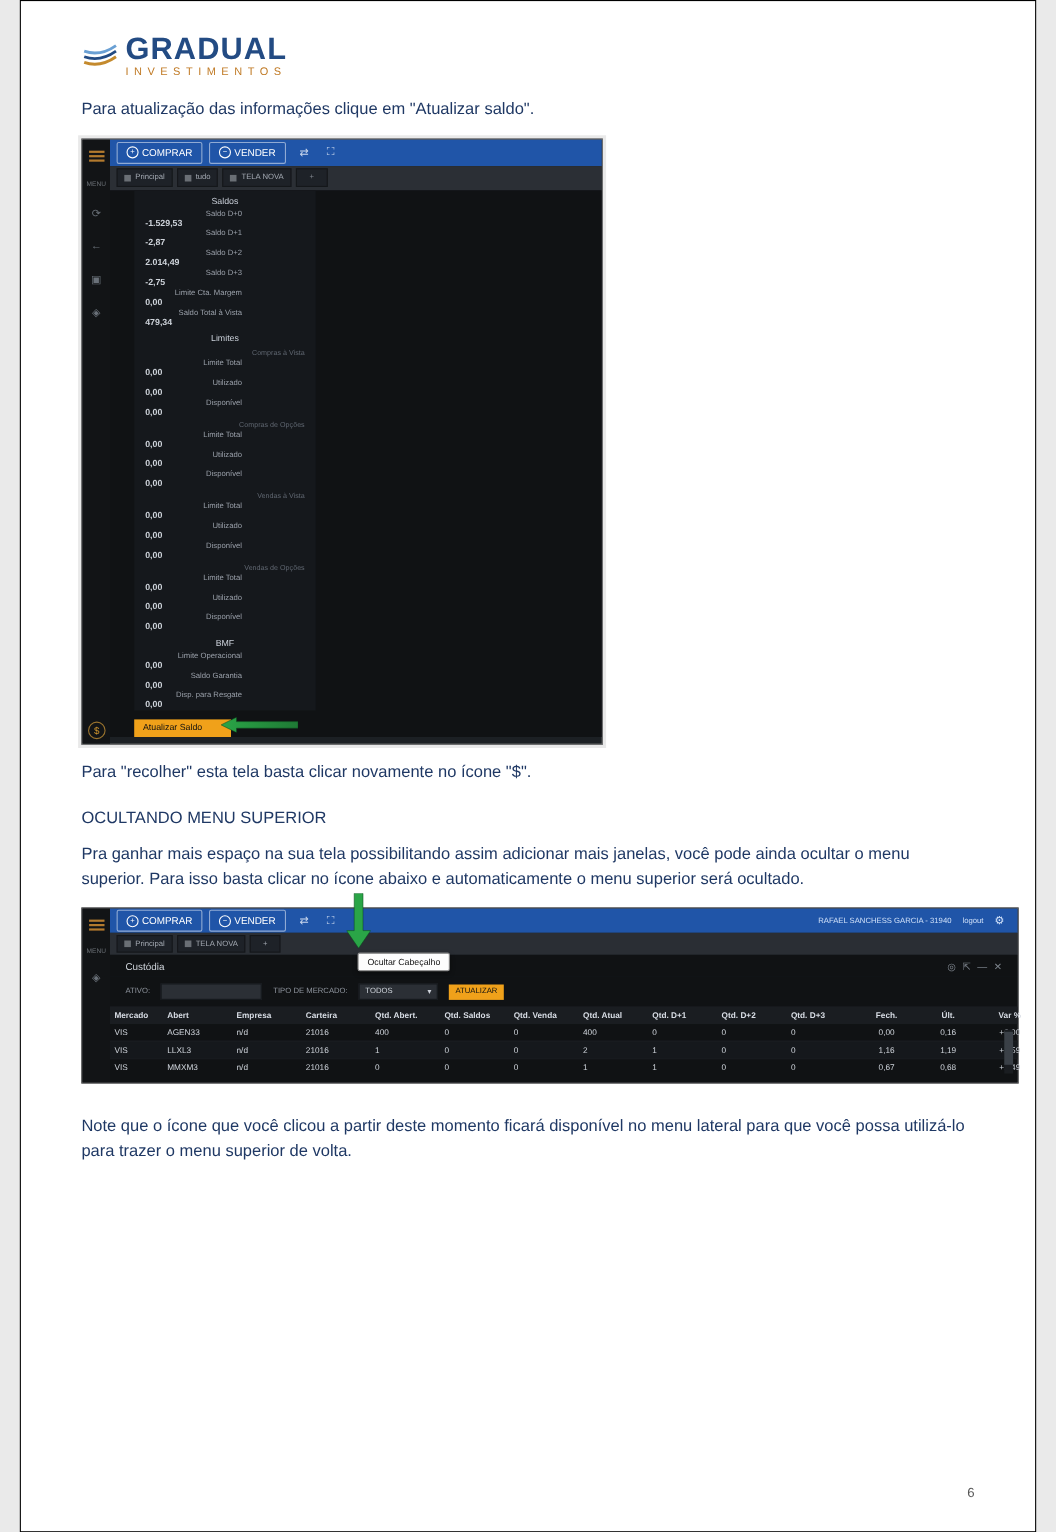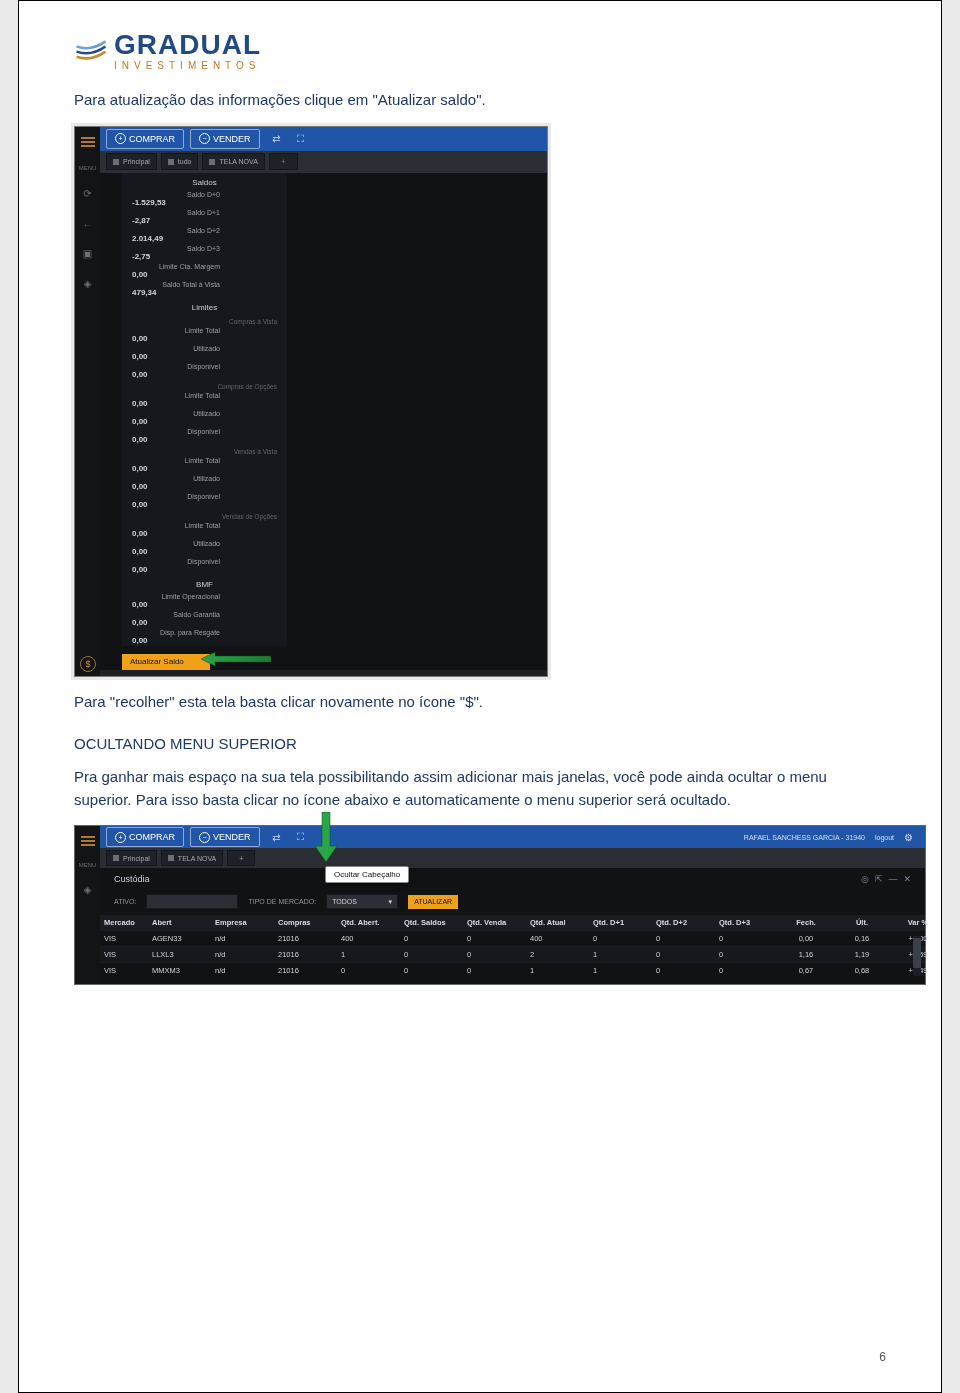--- a/index.html
+++ b/index.html
@@ -386,21 +386,21 @@
           </span>
         <span class="go">
             <span>ATUALIZAR</span>
           </span>
       </div>
       <div class="s2-table">
         <div class="s2-thead" id="s2-thead">
             <div class="s2-th w-s">Mercado</div>
             <div class="s2-th w-m">Abert</div>
             <div class="s2-th w-m">Empresa</div>
-            <div class="s2-th w-m">Compras</div>
+            <div class="s2-th w-m">Carteira</div>
             <div class="s2-th w-m">Qtd. Abert.</div>
             <div class="s2-th w-m">Qtd. Saldos</div>
             <div class="s2-th w-m">Qtd. Venda</div>
             <div class="s2-th w-m">Qtd. Atual</div>
             <div class="s2-th w-m">Qtd. D+1</div>
             <div class="s2-th w-m">Qtd. D+2</div>
             <div class="s2-th w-m">Qtd. D+3</div>
             <div class="s2-th w-r">Fech.</div>
             <div class="s2-th w-r">Últ.</div>
             <div class="s2-th w-r">Var %</div>
@@ -459,15 +459,16 @@
               <div class="s2-td w-r tot-o">0,68</div>
             </div>
           </div>
       </div>
     </div>
     <div class="s2-scroll">
         <div class="bar"></div>
       </div>
   </div>
 
+  <p class="para" style="margin-top:28px;">Note que o ícone que você clicou a partir deste momento ficará disponível no menu lateral para que você possa utilizá-lo para trazer o menu superior de volta.</p>
 
   <div class="page-num">6</div>
 </div>
 
 </body></html>

